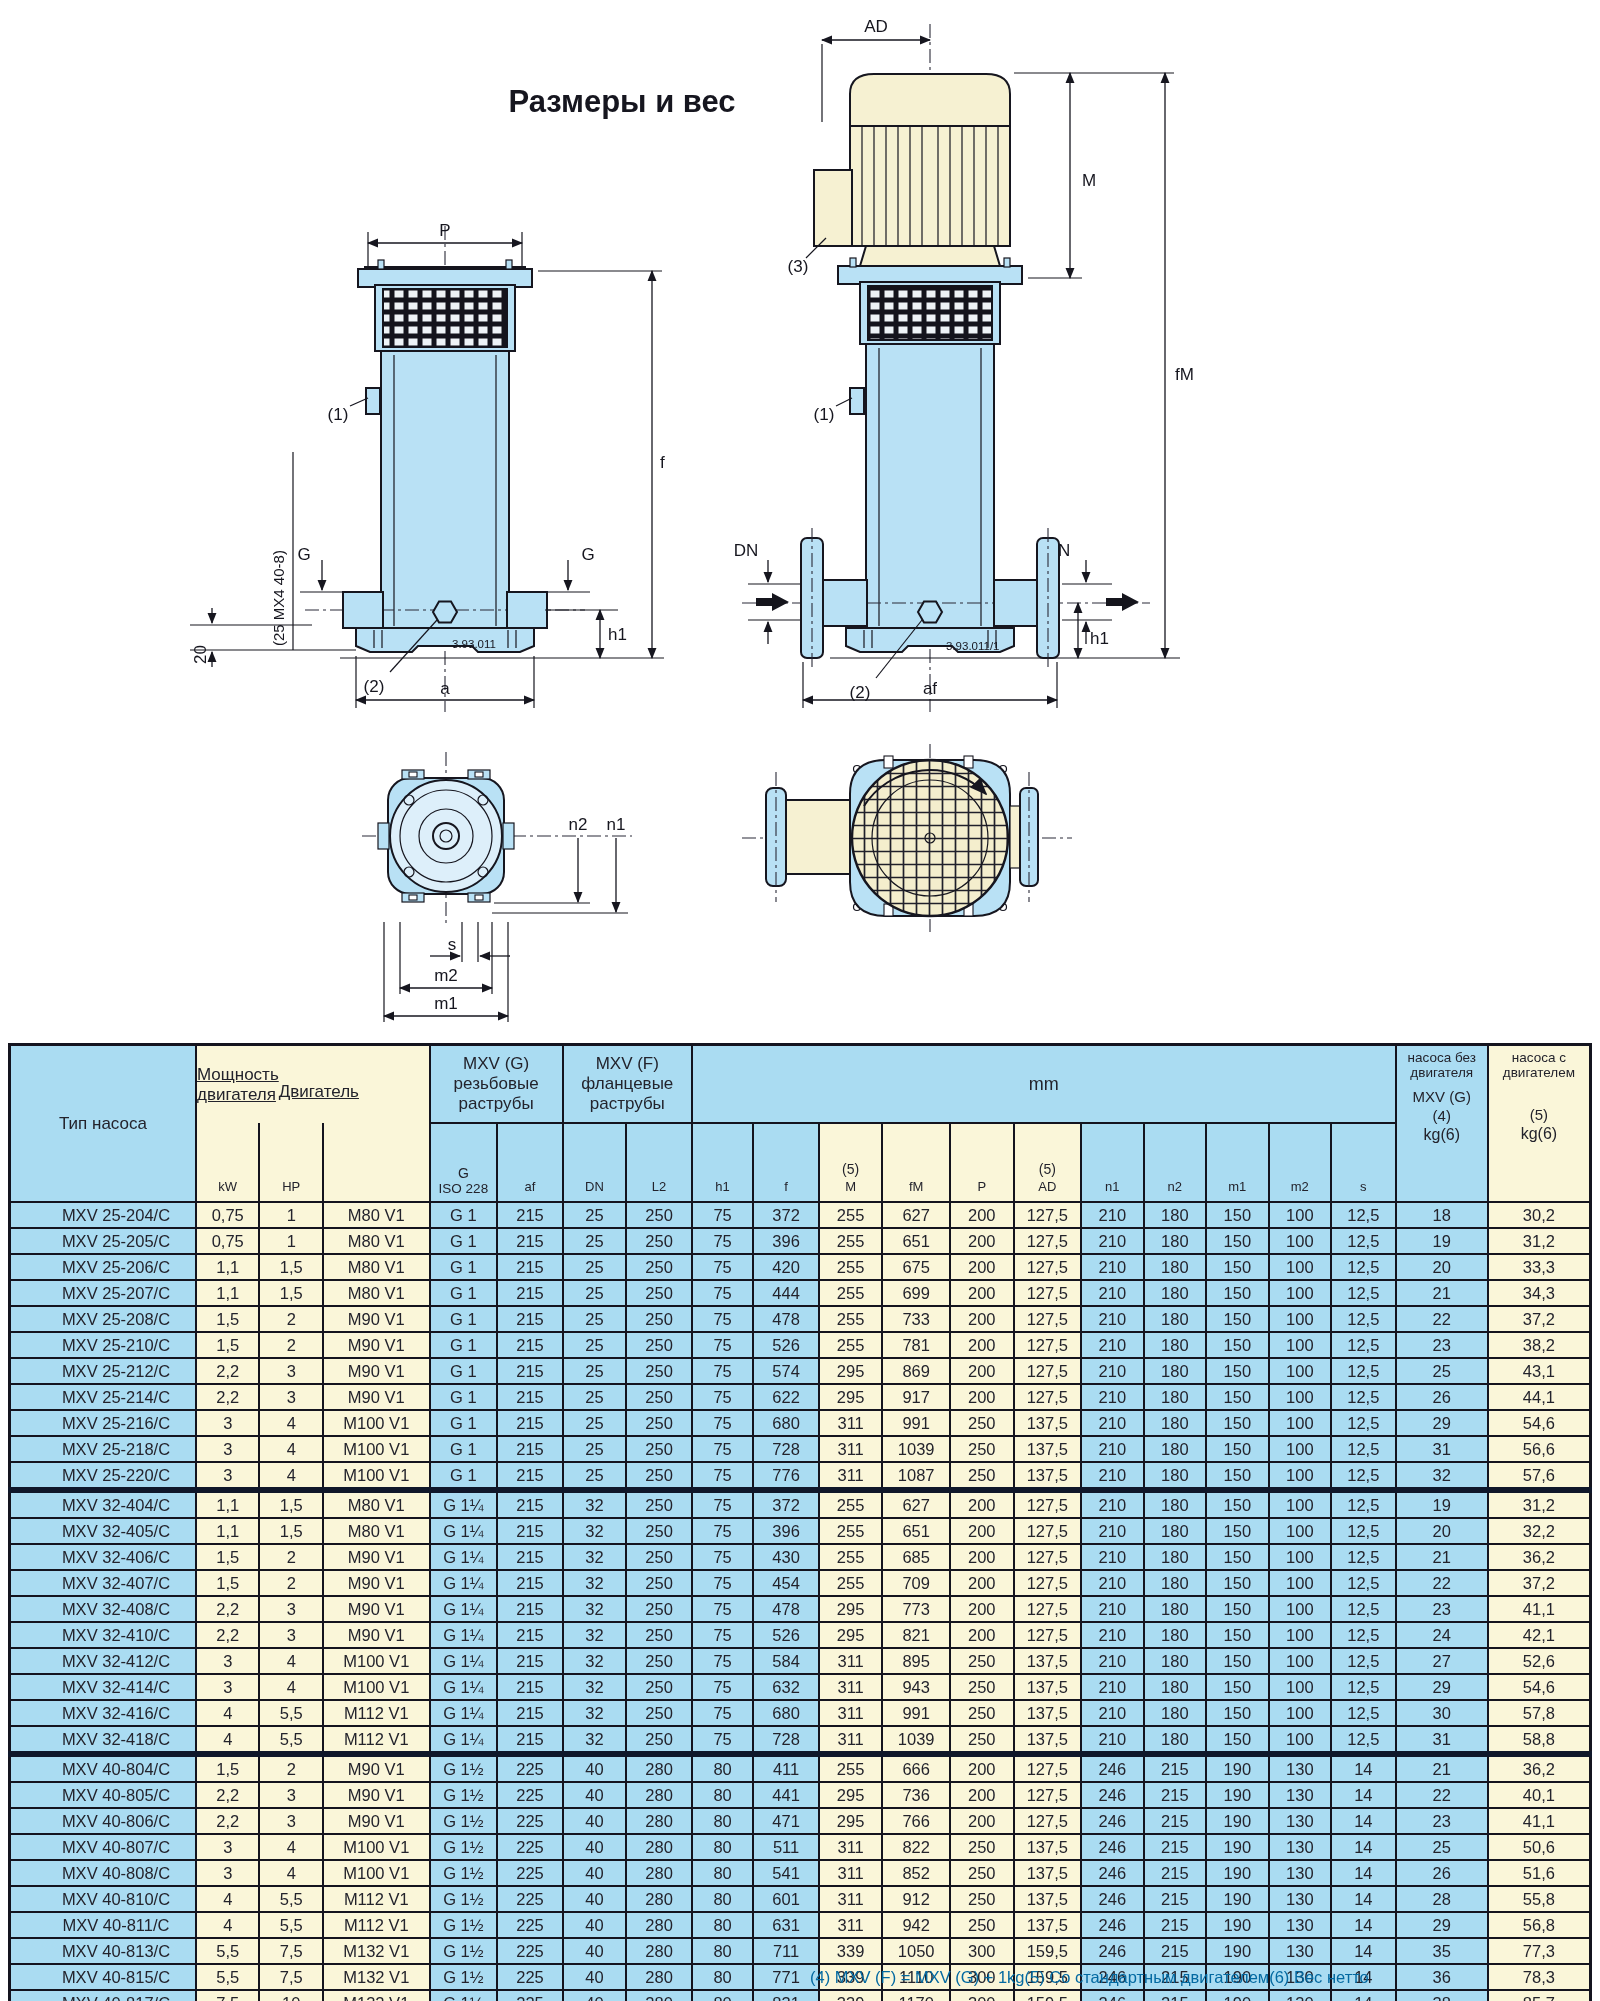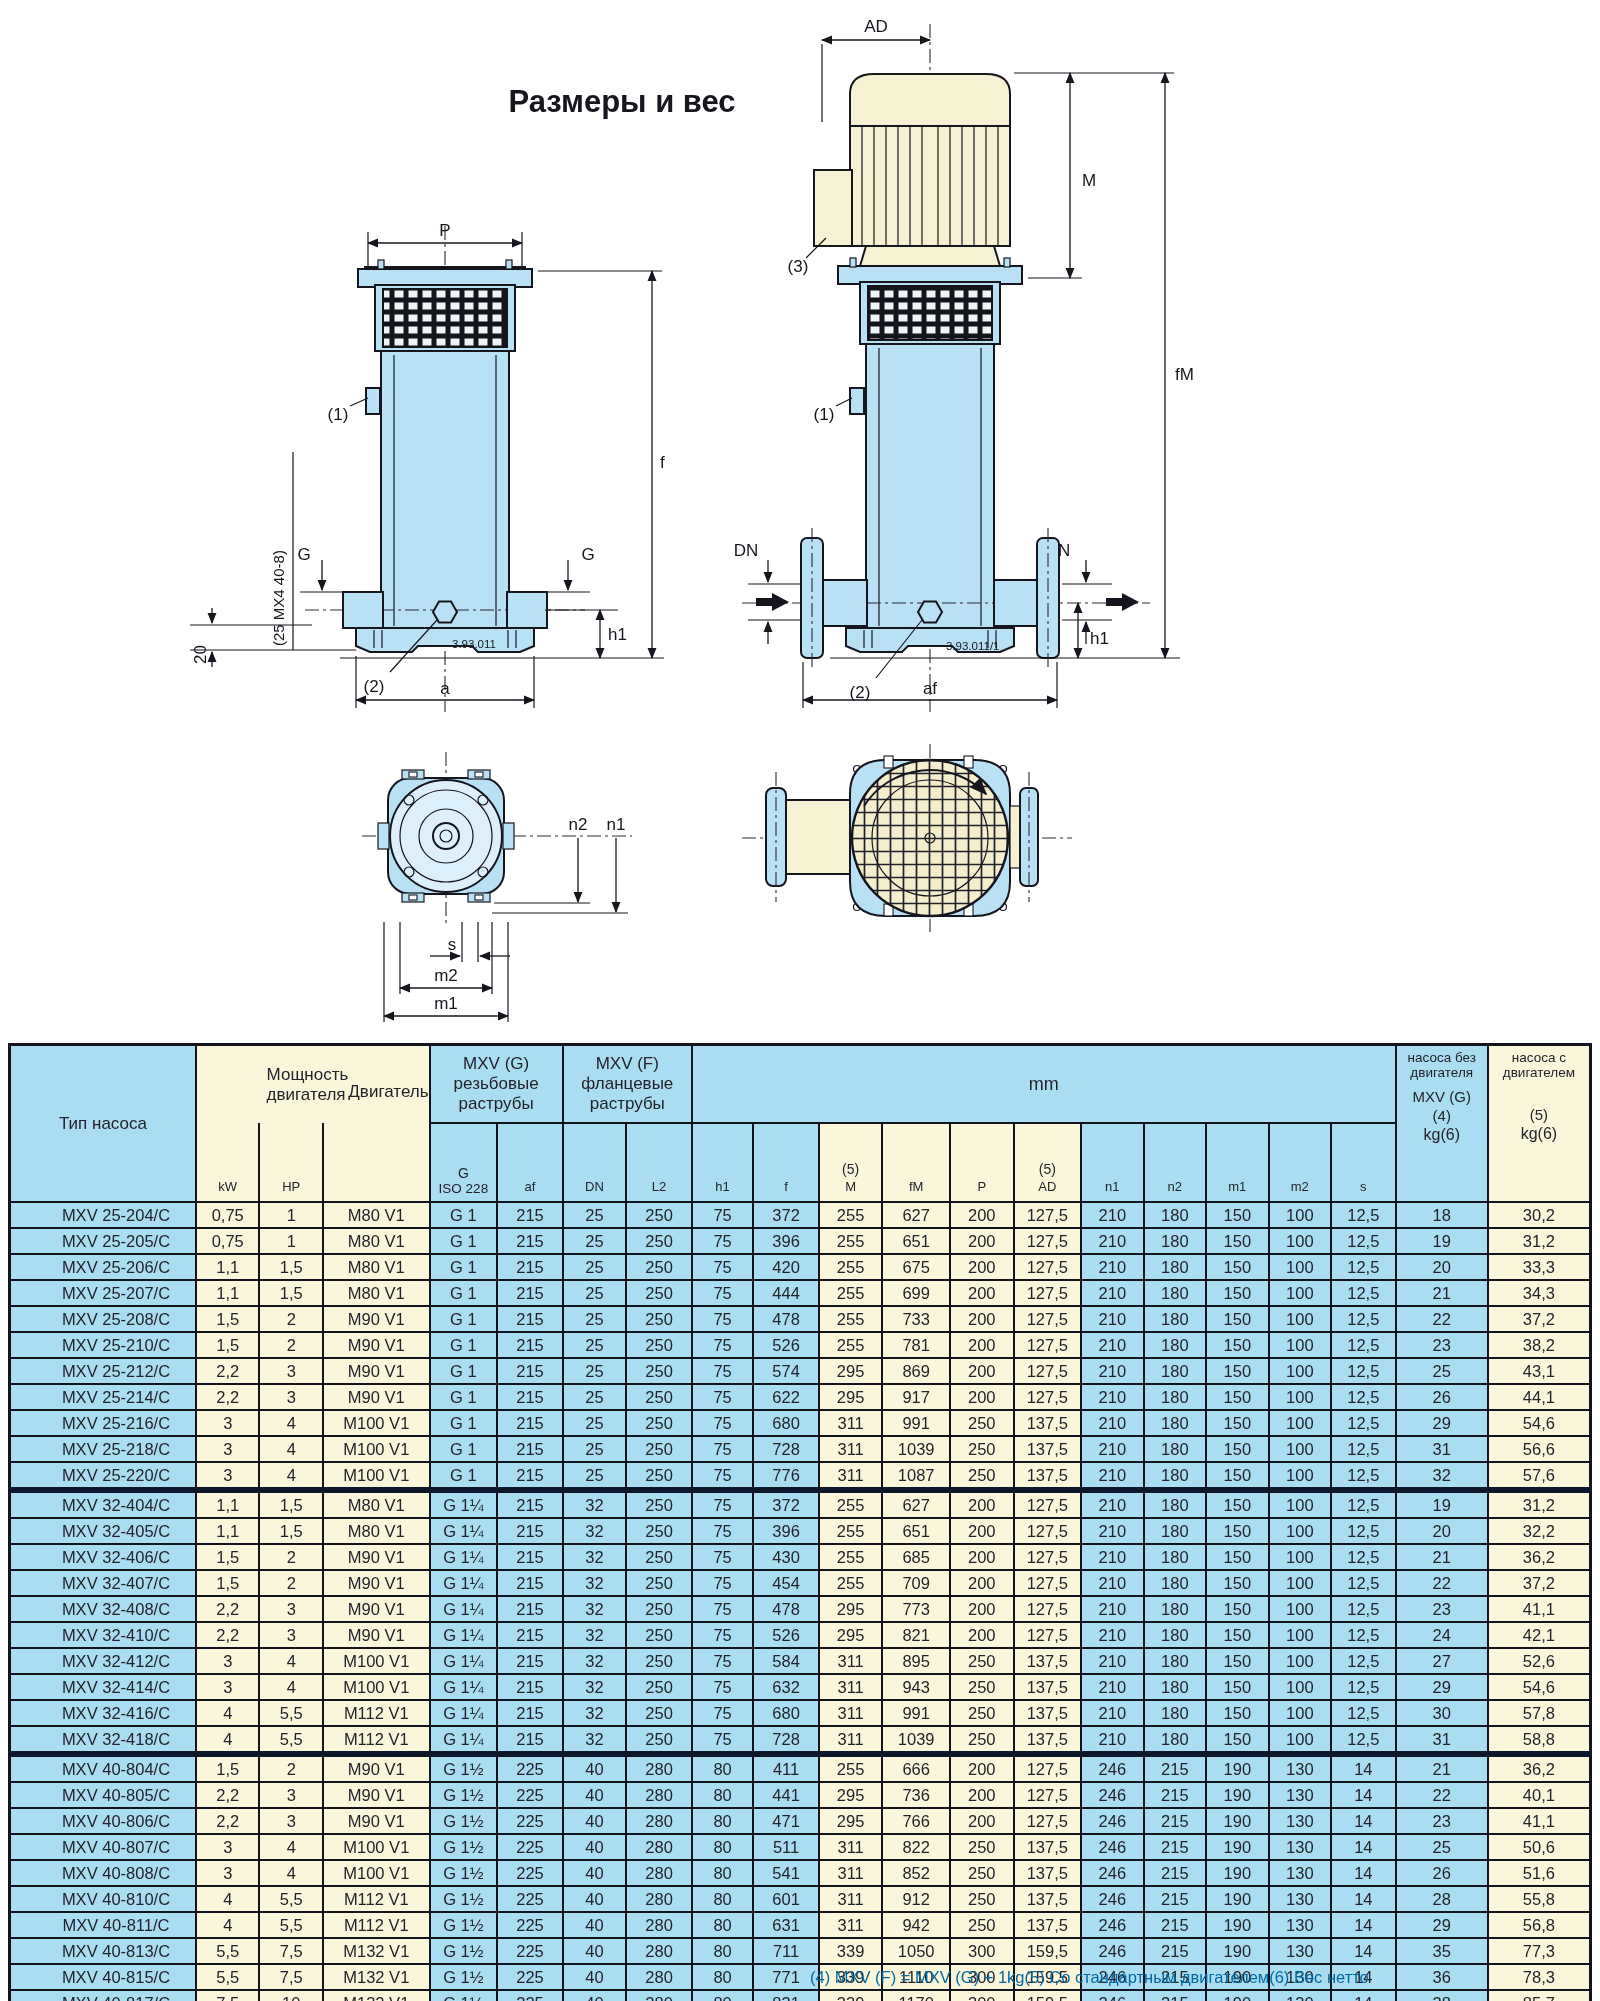--- a/index.html
+++ b/index.html
@@ -21,21 +21,21 @@
   .tblwrap{position:absolute;top:1043px;left:8px;}
   table{border-collapse:collapse;table-layout:fixed;width:1584px;border:3px solid #14141f;}
   th,td{border:2px solid #14141f;padding:0;color:#23232c;font-weight:normal;}
   thead th{font-size:17px;vertical-align:middle;}
   td{font-size:16.5px;height:24px;text-align:center;white-space:nowrap;}
   .bgB{background:#aadcf2;}
   .bgC{background:#faf6d9;}
   .pre{white-space:pre-line;}
   .hrow1 th{height:76px;}
   .powercell{border-bottom:none;}
-  .powerin{display:flex;align-items:center;justify-content:flex-end;}
+  .powerin{display:flex;align-items:center;justify-content:flex-start;text-decoration:underline;}
   .powerin .p1{text-align:left;}
   .powerin .p2{margin-top:14px;}
   .units th{height:72px;vertical-align:bottom;padding-bottom:5px;font-size:17px;}
   .units th.nt{border-top:none;}
   .sup{font-size:14px;line-height:15px;}
   .usmall{font-size:13.5px;line-height:15px;}
   .umain{font-size:13px;line-height:19px;text-align:center;}
   .wcol{vertical-align:top;padding-top:4px;margin-top:17px;}
   .wcol .wtop{font-size:13.5px;line-height:15px;white-space:pre-line;}
   .wcol .wmid{font-size:15px;margin-top:8px;}

